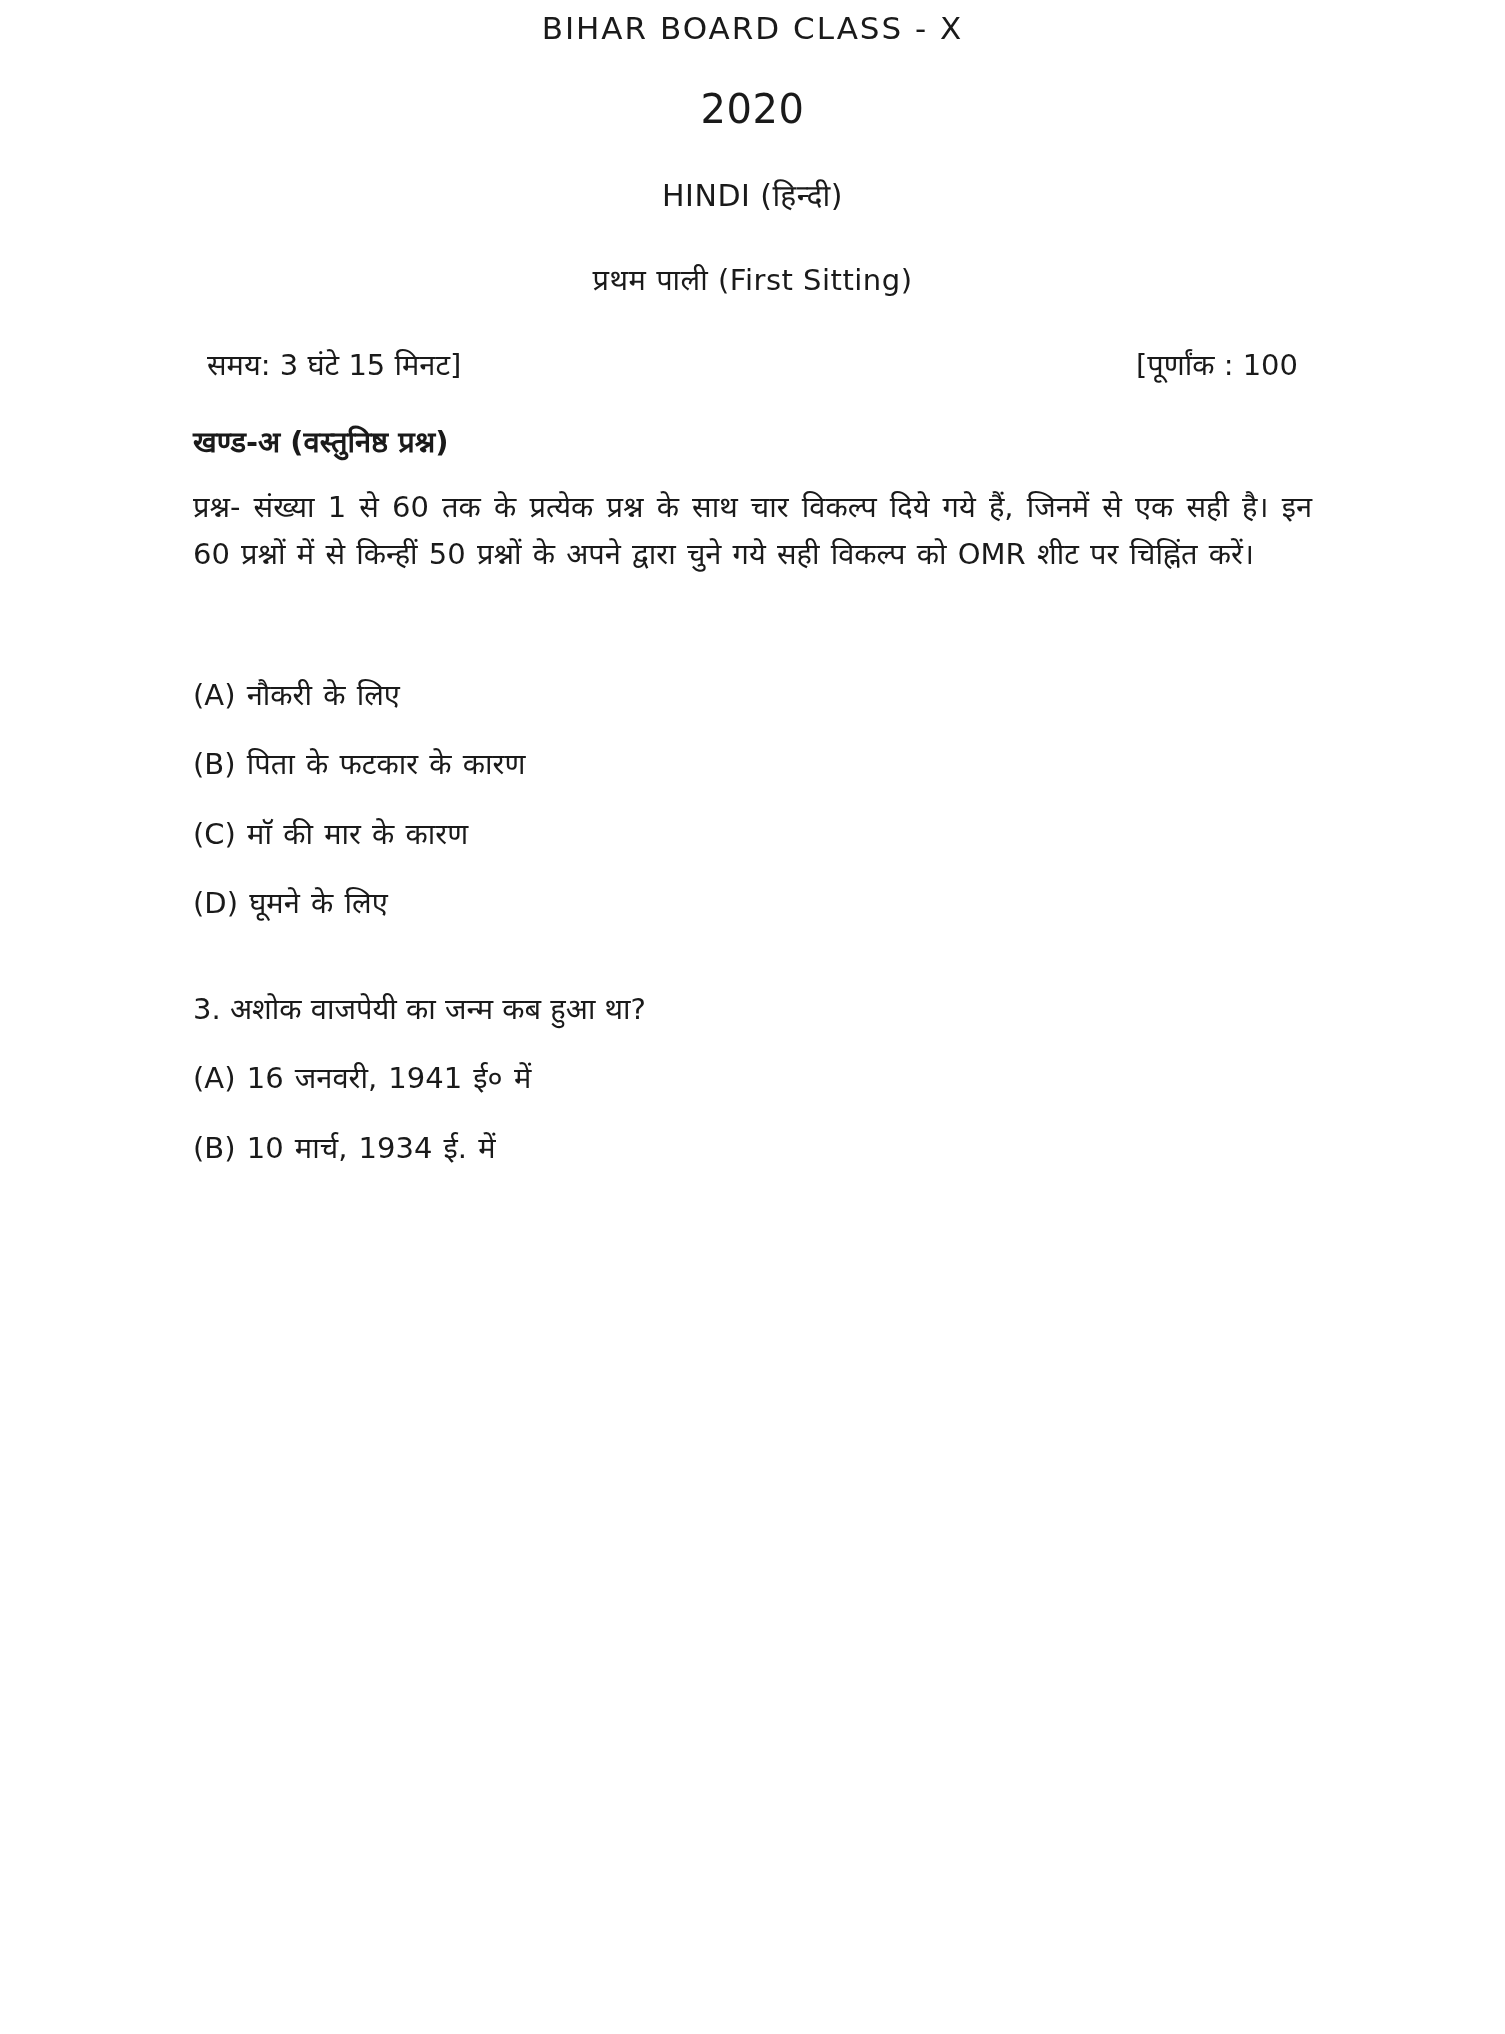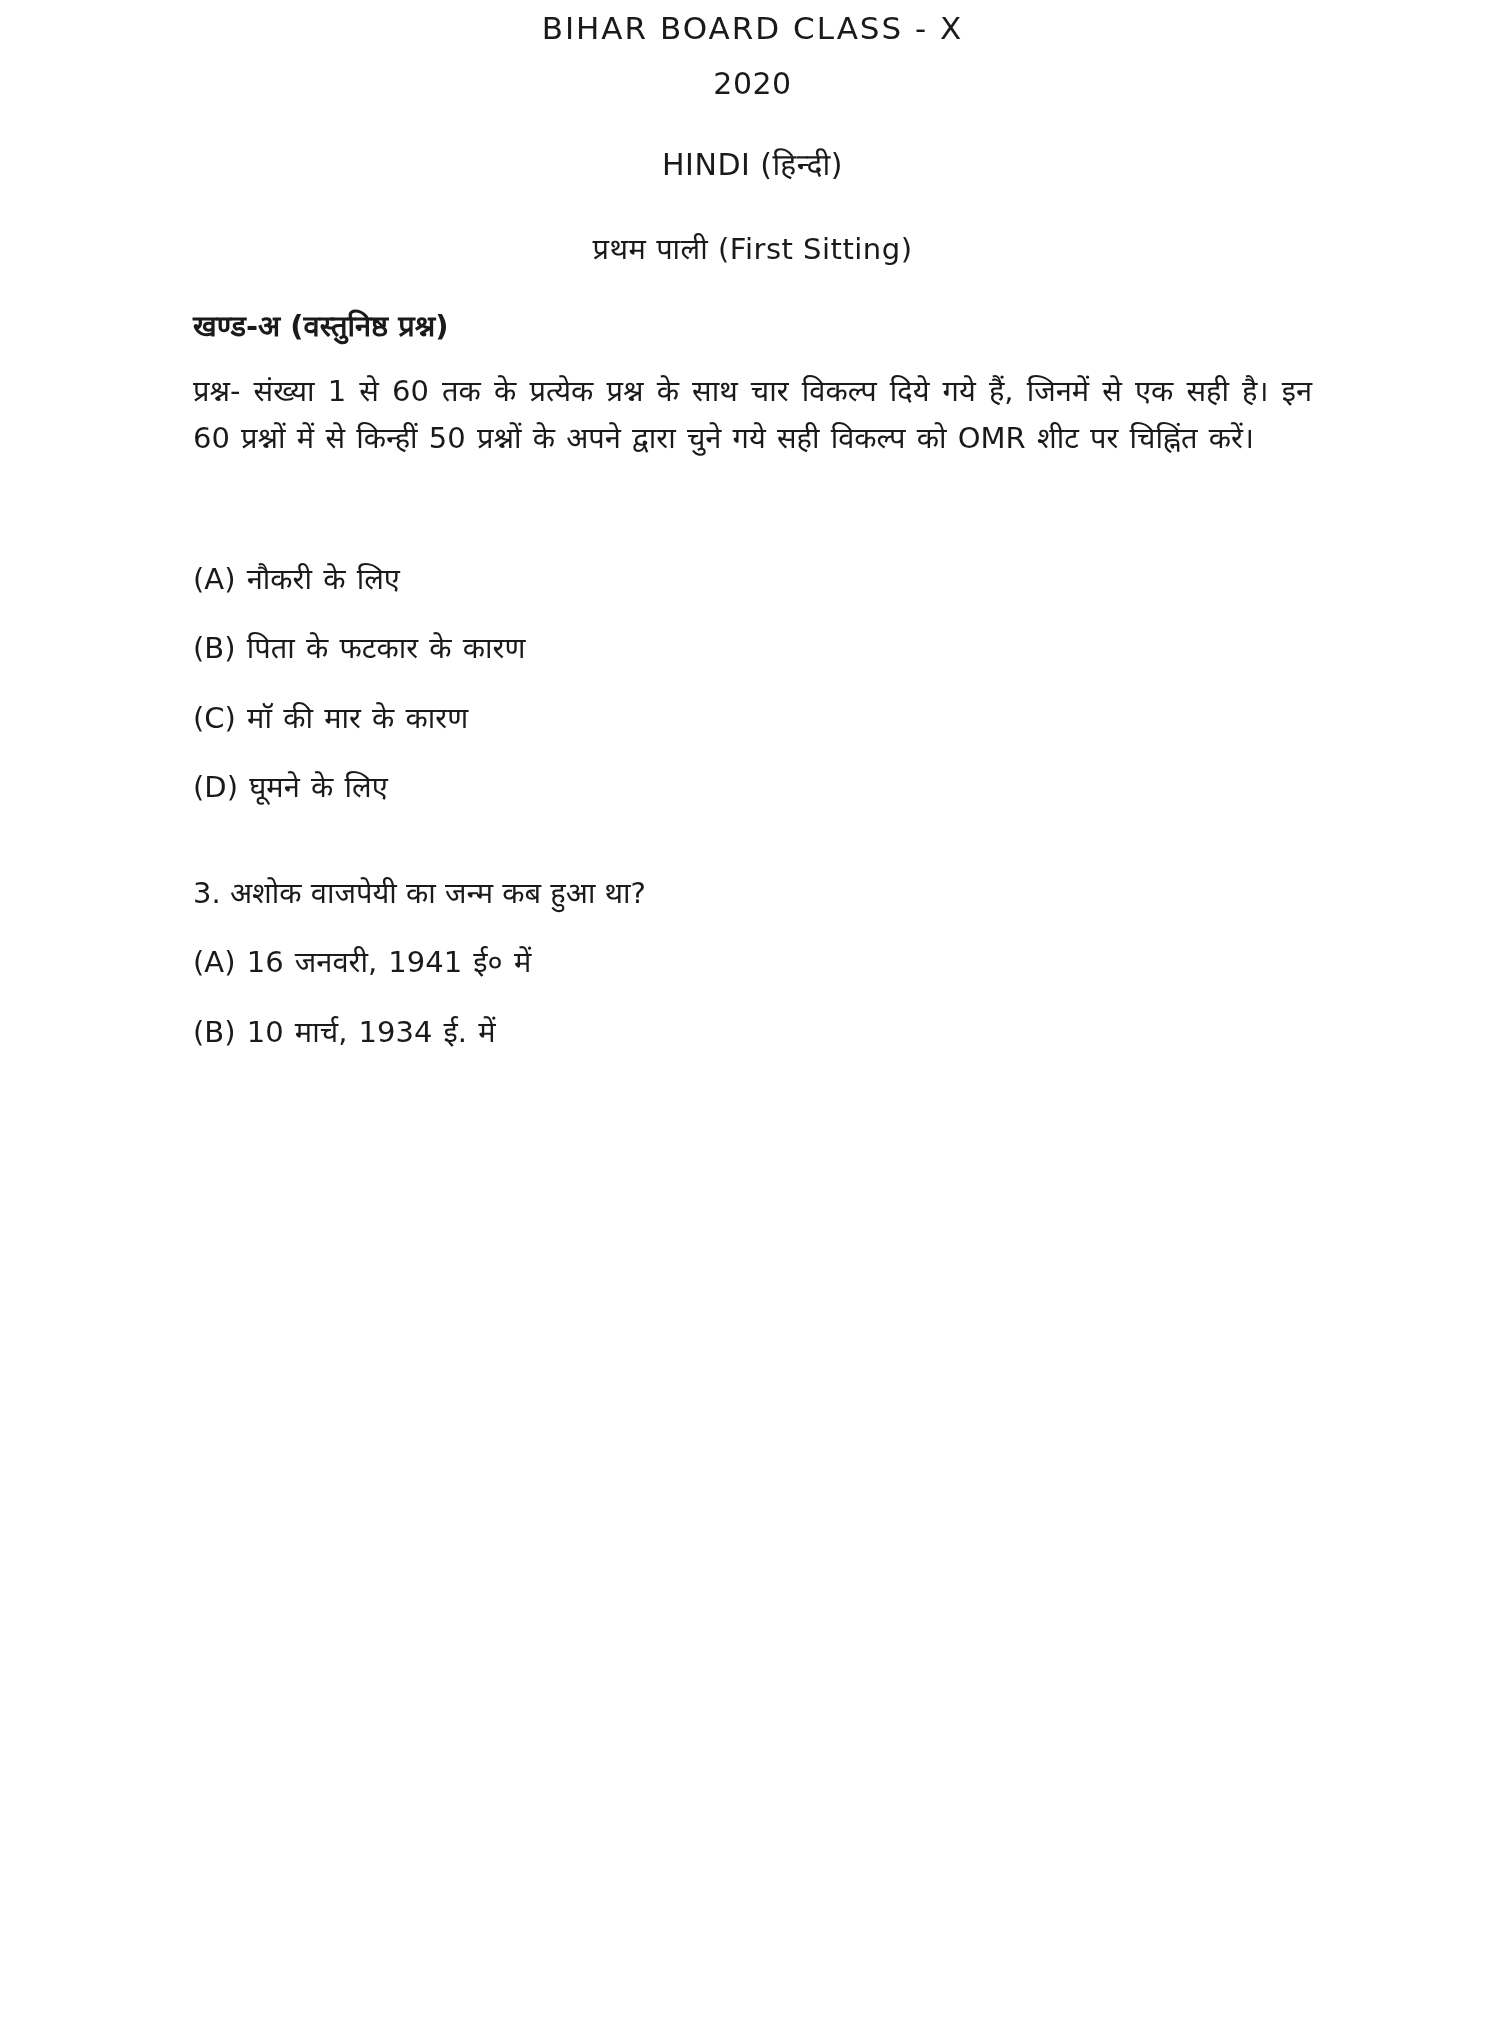--- a/index.html
+++ b/index.html
@@ -24,22 +24,22 @@
     text-align: center;
     letter-spacing: 0.5px;
   }
   .hdr-title {
     font-size: 31px;
     letter-spacing: 2px;
     margin-top: 4px;
     margin-bottom: 0;
   }
   .hdr-year {
-    font-size: 30px;
-    margin-top: 20px;
+    font-size: 40px;
+    margin-top: 40px;
   }
   .hdr-subject {
     font-size: 30px;
     margin-top: 42px;
   }
   .hdr-sitting {
     font-size: 29px;
     margin-top: 44px;
   }
   .meta-row {
@@ -83,20 +83,24 @@
 </head>
 <body>
 
 <div class="page">
 
   <div class="hdr hdr-title">BIHAR BOARD CLASS - X</div>
   <div class="hdr hdr-year">2020</div>
   <div class="hdr hdr-subject">HINDI (हिन्दी)</div>
   <div class="hdr hdr-sitting">प्रथम पाली (First Sitting)</div>
 
+  <div class="meta-row">
+    <span>समय: 3 घंटे 15 मिनट]</span>
+    <span>[पूर्णांक : 100</span>
+  </div>
 
   <div class="section-title">खण्ड-अ (वस्तुनिष्ठ प्रश्न)</div>
 
   <div class="instructions">प्रश्न- संख्या 1 से 60 तक के प्रत्येक प्रश्न के साथ चार विकल्प दिये गये हैं, जिनमें से एक सही है। इन 60 प्रश्नों में से किन्हीं 50 प्रश्नों के अपने द्वारा चुने गये सही विकल्प को OMR शीट पर चिह्निंत करें।</div>
 
   <div class="q-block q-first">
     <div class="opt">(A) नौकरी के लिए</div>
     <div class="opt">(B) पिता के फटकार के कारण</div>
     <div class="opt">(C) माॅ की मार के कारण</div>
     <div class="opt">(D) घूमने के लिए</div>

